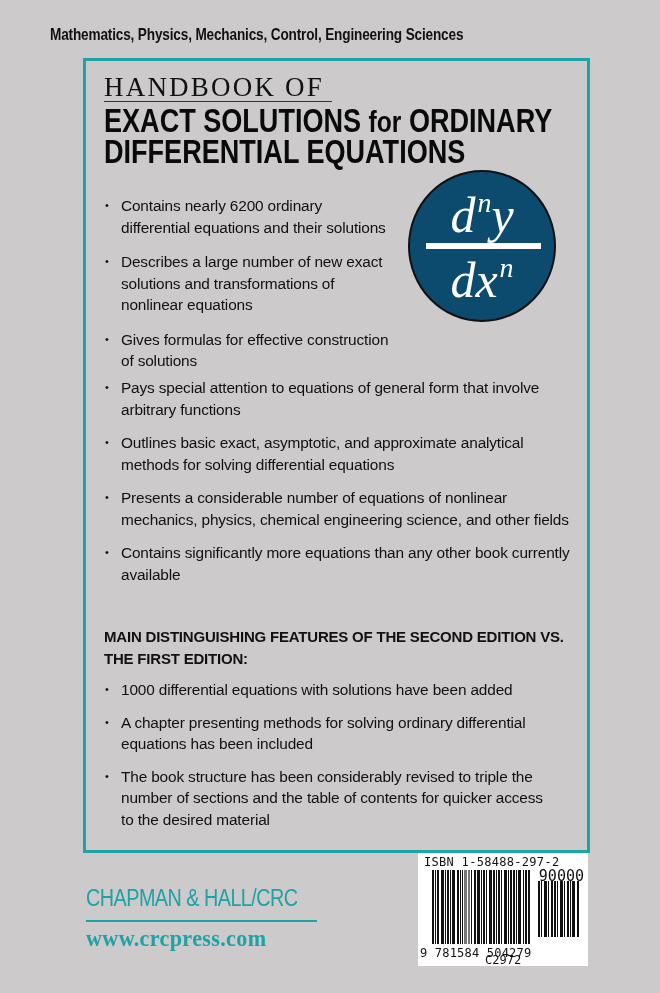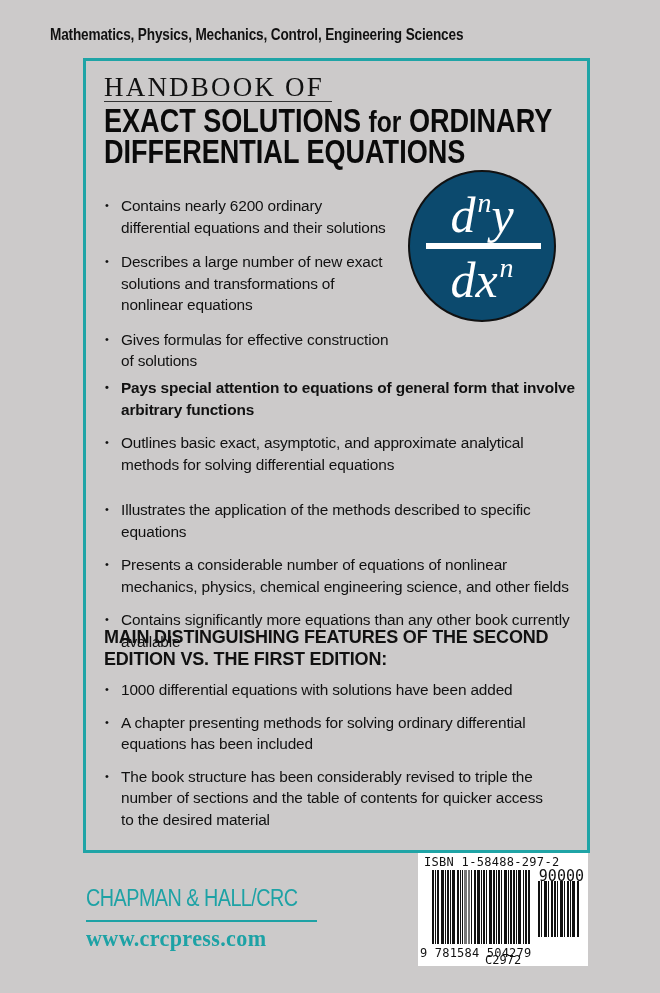--- a/index.html
+++ b/index.html
@@ -58,21 +58,21 @@
   .list li {
     position: relative; padding-left: 17px;
     font-size: 15.4px; line-height: 21.5px; color: #111;
     letter-spacing: -0.15px;
   }
   .list li::before {
     content: "\2022"; position: absolute; left: 1px; top: 0; font-size: 11px;
   }
   .heading {
     position: absolute; left: 104px; top: 626px; width: 480px;
-    font-weight: bold; font-size: 18px; line-height: 22px; letter-spacing: -0.2px;
+    font-weight: bold; font-size: 15px; line-height: 22px; letter-spacing: -0.2px;
     color: #111;
   }
   .pub {
     position: absolute; left: 86px; top: 885px;
     color: #1da2a5; font-size: 23px; letter-spacing: -0.6px;
     transform: scaleX(0.86); transform-origin: left top; white-space: nowrap;
   }
   .pub-rule { position: absolute; left: 86px; top: 920px; width: 231px; height: 2px; background: #1da2a5; }
   .url {
     position: absolute; left: 86px; top: 925px;
@@ -114,23 +114,22 @@
   <div class="den"><span>dx</span><sup>n</sup></div>
 </div>
 
 <ul class="list" style="top:195px; width:290px;">
   <li style="margin-bottom:13px;">Contains nearly 6200 ordinary differential equations and their solutions</li>
   <li style="margin-bottom:13px;">Describes a large number of new exact solutions and transformations of nonlinear equations</li>
   <li>Gives formulas for effective construction of solutions</li>
 </ul>
 
 <ul class="list" style="top:377px; width:475px;">
-  <li style="margin-bottom:12px;font-weight:bold;">Pays special attention to equations of general form that involve arbitrary functions</li>
-  <li style="margin-bottom:24px;">Outlines basic exact, asymptotic, and approximate analytical methods for solving differential equations</li>
-  <li style="margin-bottom:12px;">Illustrates the application of the methods described to specific equations</li>
+  <li style="margin-bottom:12px;">Pays special attention to equations of general form that involve arbitrary functions</li>
+  <li style="margin-bottom:12px;">Outlines basic exact, asymptotic, and approximate analytical methods for solving differential equations</li>
   <li style="margin-bottom:12px;">Presents a considerable number of equations of nonlinear mechanics, physics, chemical engineering science, and other fields</li>
   <li>Contains significantly more equations than any other book currently available</li>
 </ul>
 
 <div class="heading">MAIN DISTINGUISHING FEATURES OF THE SECOND EDITION VS. THE FIRST EDITION:</div>
 
 <ul class="list" style="top:679px; width:450px;">
   <li style="margin-bottom:11px;">1000 differential equations with solutions have been added</li>
   <li style="margin-bottom:11px;">A chapter presenting methods for solving ordinary differential equations has been included</li>
   <li>The book structure has been considerably revised to triple the number of sections and the table of contents for quicker access to the desired material</li>

